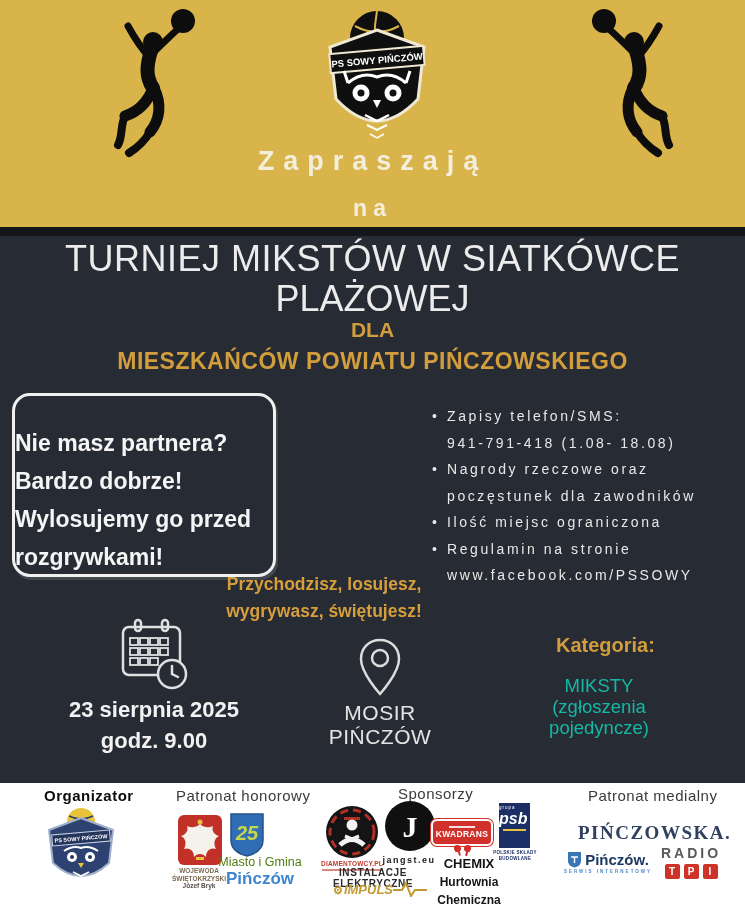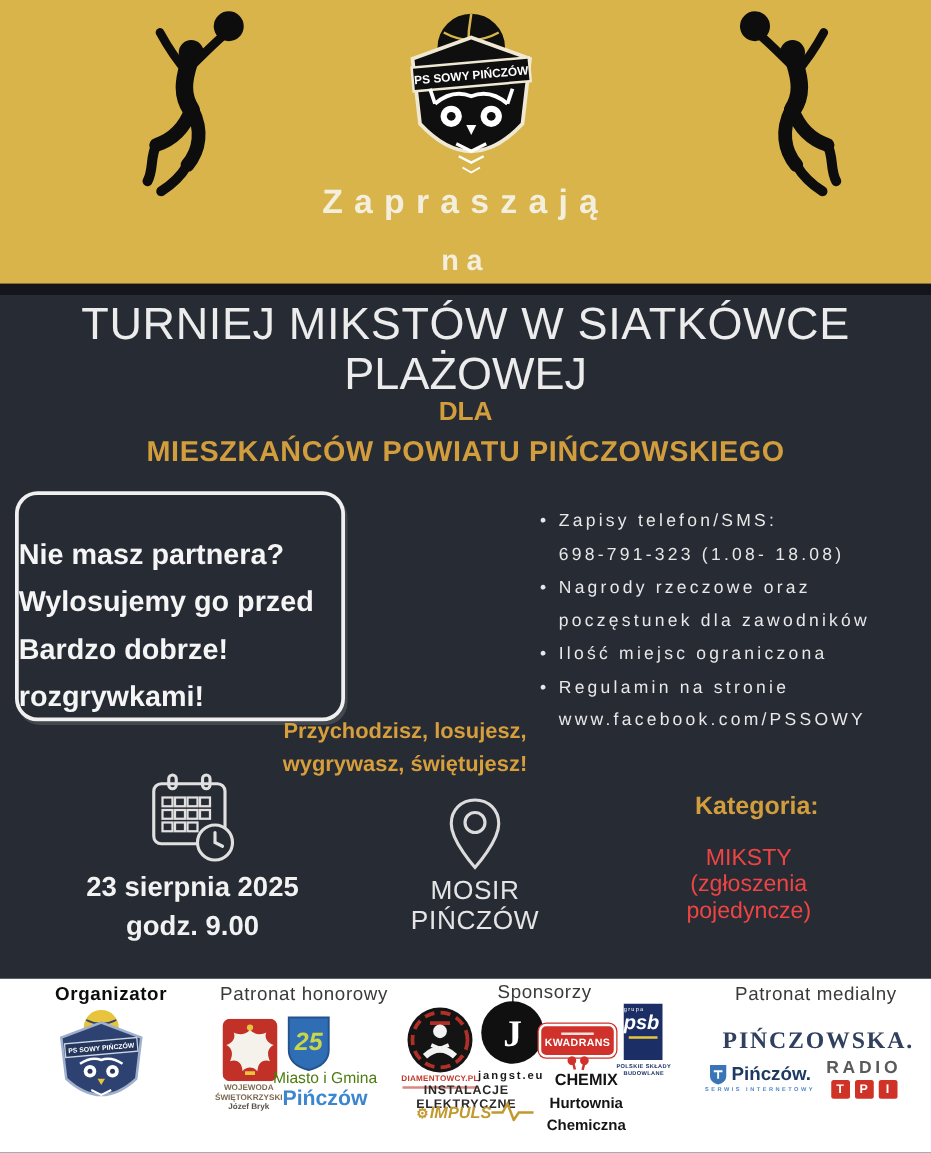--- a/index.html
+++ b/index.html
@@ -36,21 +36,21 @@
 
   .slogan{position:absolute;top:571px;left:188px;width:272px;text-align:center;color:#d79f3c;
           font-size:17.5px;font-weight:bold;line-height:27px;}
 
   .date-block{position:absolute;top:694px;left:58px;width:192px;text-align:center;color:#f2f2f2;
           font-size:22px;font-weight:bold;line-height:31px;}
   .venue{position:absolute;top:701px;left:290px;width:180px;text-align:center;color:#e5e5e5;
           font-size:21px;letter-spacing:0.5px;}
   .kategoria{position:absolute;top:634px;left:556px;width:140px;color:#d29d3c;
           font-size:20px;font-weight:bold;}
-  .category-block{position:absolute;top:675px;left:536px;width:126px;text-align:center;color:#ef4444;
+  .category-block{position:absolute;top:675px;left:536px;width:126px;text-align:center;color:#14b8a6;
           font-size:18.5px;line-height:21px;}
 
   
   .footer{position:absolute;top:783px;left:0;width:745px;height:139px;background:#ffffff;}
   .flabel{position:absolute;font-size:15px;color:#3a3a3a;letter-spacing:0.5px;}
   .flabel.org{left:44px;top:4px;font-weight:bold;color:#0d0d0d;}
   .flabel.hon{left:176px;top:4px;}
   .flabel.spo{left:398px;top:2px;}
   .flabel.med{left:588px;top:4px;}
 
@@ -175,29 +175,29 @@
 
   <div class="dark-strip"></div>
 
   <div class="title1">TURNIEJ MIKSTÓW W SIATKÓWCE</div>
   <div class="title2">PLAŻOWEJ</div>
   <div class="dla">DLA</div>
   <div class="audience">MIESZKAŃCÓW POWIATU PIŃCZOWSKIEGO</div>
 
   <div class="partner-box">
     <div>Nie masz partnera?</div>
+    <div>Bardzo dobrze!</div>
     <div>Wylosujemy go przed</div>
-    <div>Bardzo dobrze!</div>
     <div>rozgrywkami!</div>
   </div>
 
   <div class="info-list">
     <div>
       <div class="b1">Zapisy telefon/SMS:</div>
-      <div class="b2">698-791-323 (1.08- 18.08)</div>
+      <div class="b2">941-791-418 (1.08- 18.08)</div>
     </div>
     <div>
       <div class="b1">Nagrody rzeczowe oraz</div>
       <div class="b2">poczęstunek dla zawodników</div>
     </div>
     <div>
       <div class="b1">Ilość miejsc ograniczona</div>
     </div>
     <div>
       <div class="b1">Regulamin na stronie</div>

